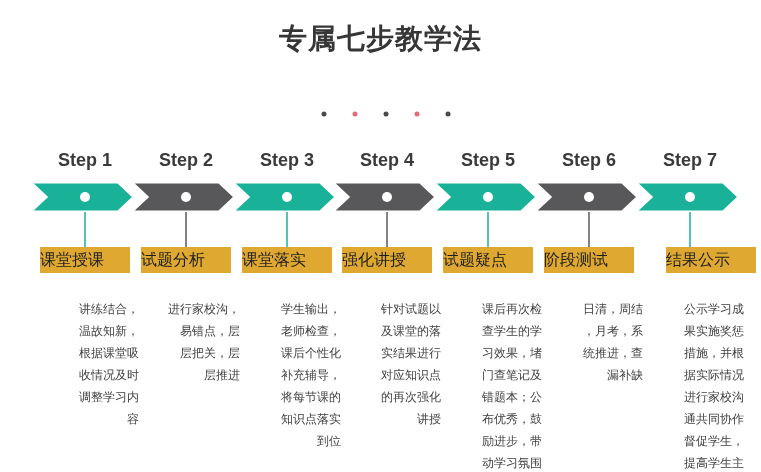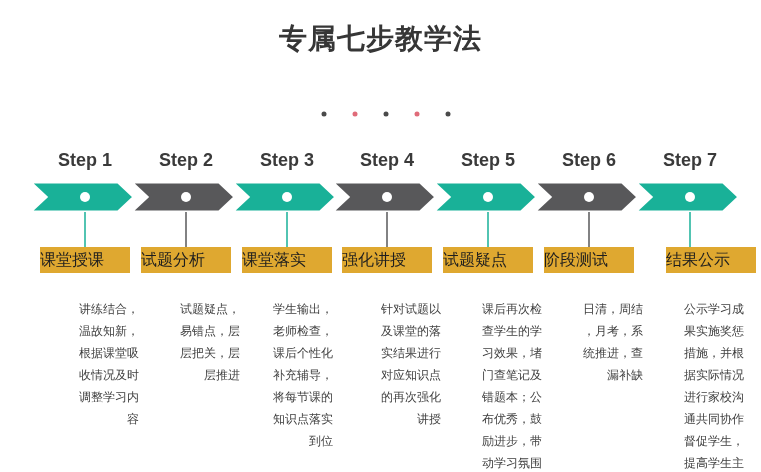--- a/index.html
+++ b/index.html
@@ -25,21 +25,21 @@
     position:absolute;top:247px;width:90px;height:26px;line-height:26px;
     background:#dfa830;font-size:16px;font-weight:500;color:#1e1e1e;
   }
   .desc{
     position:absolute;top:298px;width:106px;
     font-size:12px;line-height:22px;color:#3f3f3f;white-space:pre-line;text-align:right;
   }
   
   .c0 .step-label{left:35px}  .c0 .tag{left:40px}  .c0 .desc{left:33px}
   .c1 .step-label{left:136px} .c1 .tag{left:141px} .c1 .desc{left:134px}
-  .c2 .step-label{left:237px} .c2 .tag{left:242px} .c2 .desc{left:227px}
+  .c2 .step-label{left:237px} .c2 .tag{left:242px} .c2 .desc{left:235px}
   .c3 .step-label{left:337px} .c3 .tag{left:342px} .c3 .desc{left:335px}
   .c4 .step-label{left:438px} .c4 .tag{left:443px} .c4 .desc{left:436px}
   .c5 .step-label{left:539px} .c5 .tag{left:544px} .c5 .desc{left:537px}
   .c6 .step-label{left:640px} .c6 .tag{left:666px} .c6 .desc{left:638px}
 </style>
 </head>
 <body>
 
 <div class="canvas">
 
@@ -85,21 +85,21 @@
     <div class="desc">讲练结合，
 温故知新，
 根据课堂吸
 收情况及时
 调整学习内
 容</div>
   </div>
   <div class="col c1">
     <div class="step-label">Step 2</div>
     <div class="tag">试题分析</div>
-    <div class="desc">试题疑点，
+    <div class="desc">进行家校沟，
 易错点，层
 层把关，层
 层推进</div>
   </div>
   <div class="col c2">
     <div class="step-label">Step 3</div>
     <div class="tag">课堂落实</div>
     <div class="desc">学生输出，
 老师检查，
 课后个性化

